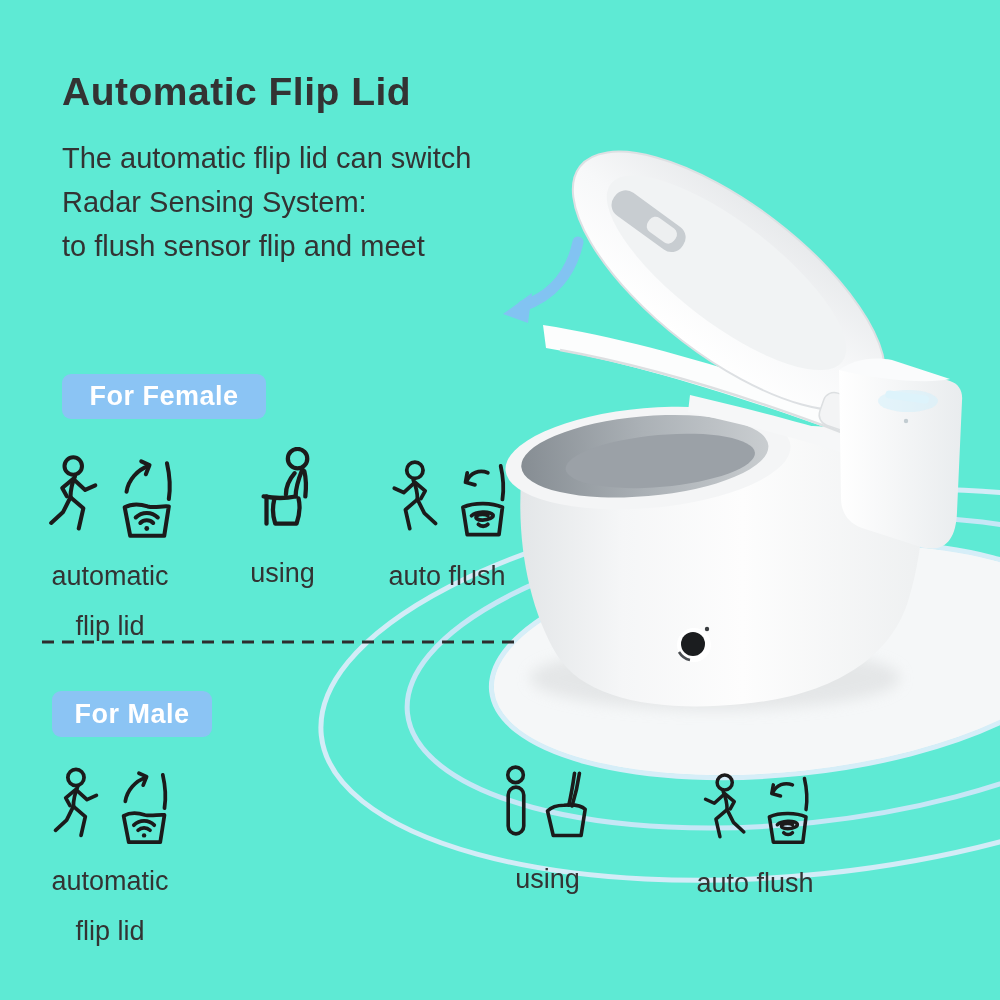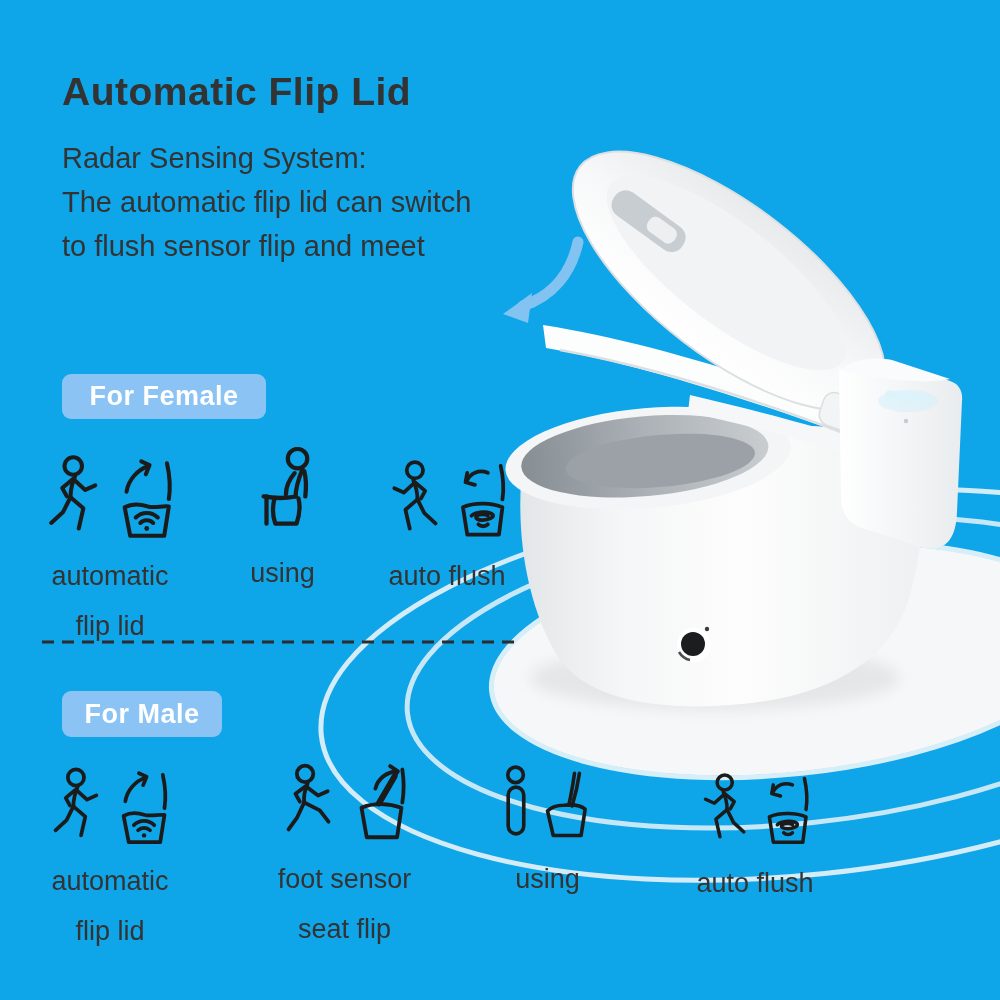--- a/index.html
+++ b/index.html
@@ -1,38 +1,38 @@
 <!DOCTYPE html>
 <html><head>
 <meta charset="utf-8">
 <style>
   html,body{margin:0;padding:0;}
   #canvas{
     position:relative;width:1000px;height:1000px;overflow:hidden;
-    background:#0ea5e9;
+    background:#5eead4;
     font-family:"Liberation Sans","DejaVu Sans",sans-serif;
     color:#333333;
   }
   
   .title{
     position:absolute;left:62px;top:70px;
     font-size:39px;font-weight:700;letter-spacing:.5px;color:#333333;
   }
   .subtitle{
     position:absolute;left:62px;top:136px;
     font-size:29px;font-weight:400;line-height:44px;color:#333333;
   }
   
   .badge{
     position:absolute;display:flex;align-items:center;justify-content:center;
     background:#8bc4f4;color:#ffffff;font-weight:700;font-size:27px;
     border-radius:9px;letter-spacing:.5px;
   }
   .badge.female{left:62px;top:374px;width:204px;height:45px;}
-  .badge.male{left:62px;top:691px;width:160px;height:46px;}
+  .badge.male{left:52px;top:691px;width:160px;height:46px;}
   
   .divider{position:absolute;left:40px;top:640px;width:478px;height:4px;}
   
   .step{position:absolute;display:flex;flex-direction:column;align-items:center;}
   .icon-box{display:flex;align-items:flex-end;justify-content:center;}
   .icon-box.f{height:97px;}
   .icon-box.m{height:88px;}
   .lbl{font-size:27px;line-height:42px;color:#333333;white-space:nowrap;text-align:center;margin-top:8px;}
   .pic{display:block;}
   .pic *{vector-effect:none;}
@@ -213,22 +213,22 @@
     </g>
 
     <g>
       <path d="M578 242 C571 274 552 296 523 306" stroke="#82c3f2" stroke-width="11" fill="none" stroke-linecap="round"></path>
       <path d="M503 314 L532 293 L528 323 Z" fill="#82c3f2"></path>
     </g>
   </svg>
 
   <div class="title">Automatic Flip Lid</div>
   <div class="subtitle">
+    <div>The automatic flip lid can switch</div>
     <div>Radar Sensing System:</div>
-    <div>The automatic flip lid can switch</div>
     <div>to flush sensor flip and meet</div>
   </div>
 
   <div class="badge female">For Female</div>
 
   <div class="step" style="left:33px;top:450px;width:154px;">
     <div class="icon-box f">
       <svg class="pic" width="136" height="94" viewBox="0 0 148 100">
         <use href="#ic-walk-r"></use>
         <use href="#ic-toilet-flip" transform="translate(79 0)"></use>
@@ -267,30 +267,20 @@
     <div class="icon-box m">
       <svg class="pic" width="126" height="86" viewBox="0 0 148 100">
         <use href="#ic-walk-r"></use>
         <use href="#ic-toilet-flip" transform="translate(79 0)"></use>
       </svg>
     </div>
     <div class="lbl">automatic</div>
     <div class="lbl">flip lid</div>
   </div>
 
-  <div class="step" style="left:267px;top:762px;width:155px;">
-    <div class="icon-box m">
-      <svg class="pic" width="132" height="88" viewBox="0 0 152 100">
-        <use href="#ic-walk-kick"></use>
-        <use href="#ic-toilet-fliplift" transform="translate(81 0)"></use>
-      </svg>
-    </div>
-    <div class="lbl">foot sensor</div>
-    <div class="lbl">seat flip</div>
-  </div>
 
   <div class="step" style="left:495px;top:762px;width:105px;">
     <div class="icon-box m">
       <svg class="pic" width="95" height="88" viewBox="0 0 116 100">
         <use href="#ic-stand"></use>
         <use href="#ic-toilet-up" transform="translate(48 0)"></use>
       </svg>
     </div>
     <div class="lbl">using</div>
   </div>

